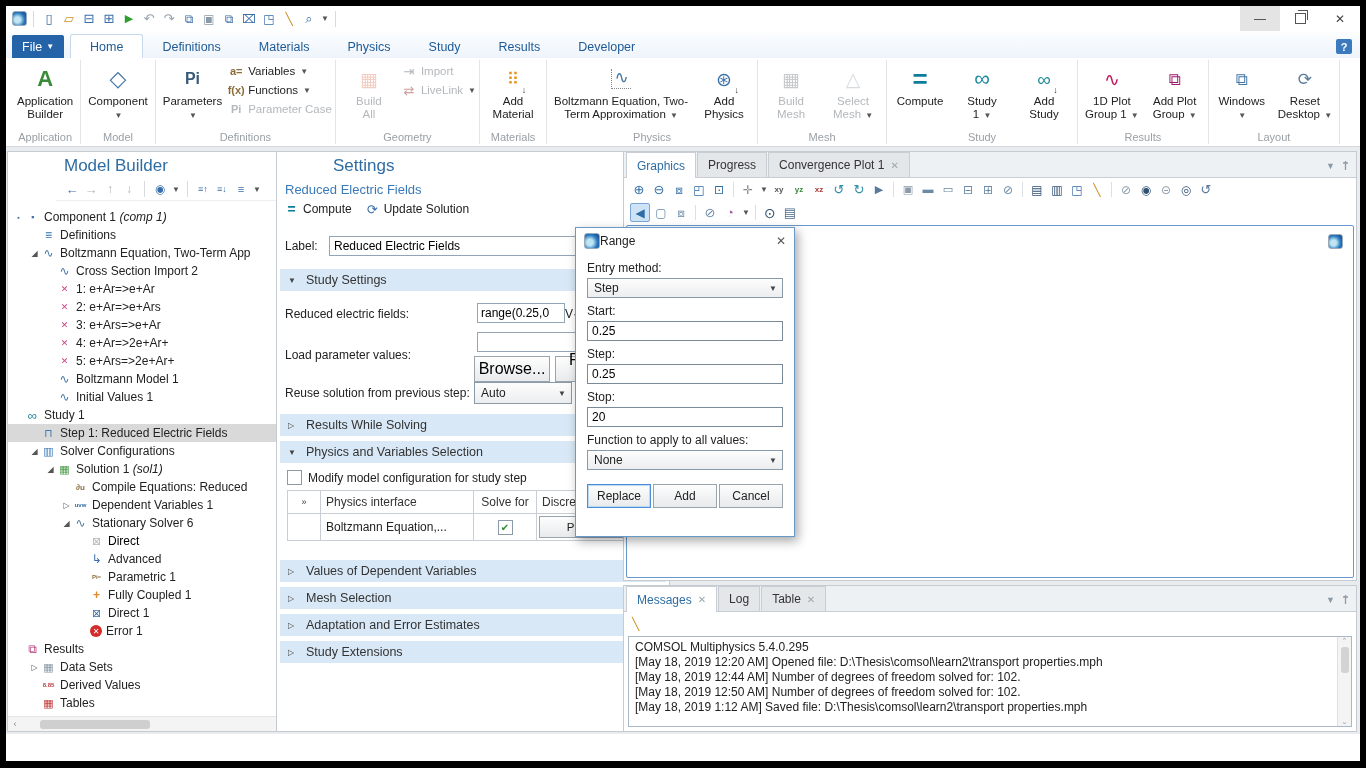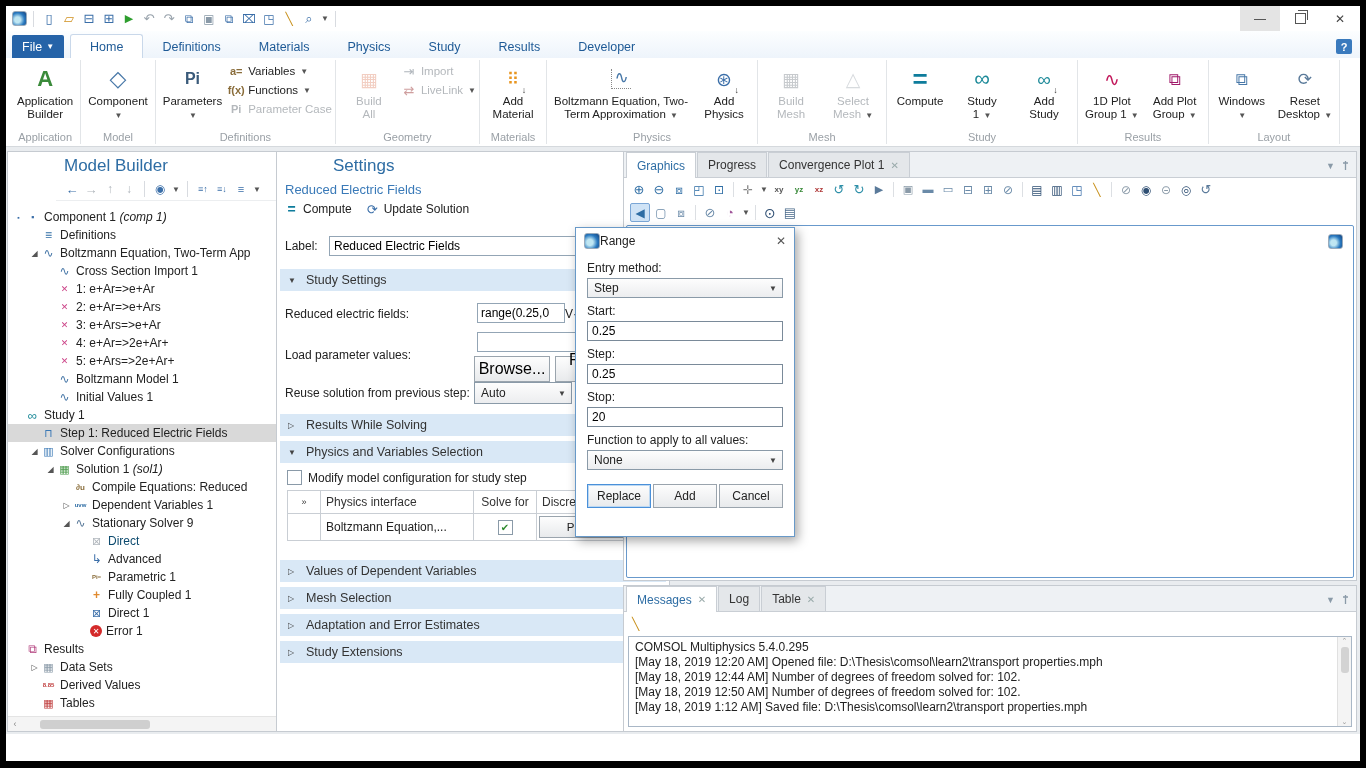--- a/index.html
+++ b/index.html
@@ -54,21 +54,21 @@
   .pctl{margin-left:auto;display:flex;gap:6px;color:#8a9aa8;font-size:9px;align-items:center;}
   .pin{display:inline-block;}
 
   
   #model-builder{left:1px;top:4px;width:266px;bottom:2px;overflow:hidden;}
   .mbtools{height:22px;display:flex;align-items:center;gap:3px;padding-left:8px;border-bottom:1px solid #eceef0;}
   .mbtools .ico{width:16px;height:16px;font-size:12px;}
   .tree{position:absolute;left:0;top:52px;right:12px;bottom:15px;overflow:hidden;padding-top:4px;}
   .trow{height:18px;display:flex;align-items:center;white-space:nowrap;font-size:12px;}
   .trow.sel{background:#d9d9d9;}
-  .trow.dis .tlabel{color:#0c4a6e;}
+  .trow.dis .tlabel{color:#000000;}
   .texp{width:13px;font-size:8px;color:#555;text-align:center;flex:none;}
   .tico{width:15px;height:14px;flex:none;display:inline-flex;align-items:center;justify-content:center;margin-right:4px;}
   .tico.err{background:#d42a2a;border-radius:50%;color:#fff;width:12px;height:12px;font-size:8px;font-weight:bold;margin-left:1px;}
   .tlabel i{font-style:italic;}
   .vscroll{position:absolute;right:0;top:52px;bottom:15px;width:12px;background:#f4f4f4;display:flex;flex-direction:column;align-items:center;font-size:7px;color:#999;}
   .vthumb{width:8px;background:#d3d3d3;border-radius:3px;flex:1;margin:2px 0;}
   .hscroll{position:absolute;left:0;right:0;bottom:0;height:14px;background:#f4f4f4;border-top:1px solid #e4e4e4;display:flex;align-items:center;font-size:9px;color:#888;}
   .hthumb{height:9px;width:110px;background:#cfcfcf;border-radius:3px;margin-left:18px;}
   .harr{width:14px;text-align:center;}
 
@@ -463,21 +463,21 @@
             <span class="tlabel">Definitions</span>
           </div>
           <div class="trow" style="padding-left: 20px;">
             <span class="texp">◢</span>
             <span class="tico" style="color: rgb(72, 120, 168); font-size: 12px;">∿</span>
             <span class="tlabel">Boltzmann Equation, Two-Term App</span>
           </div>
           <div class="trow" style="padding-left: 36px;">
             <span class="texp"></span>
             <span class="tico" style="color: rgb(72, 120, 168); font-size: 12px;">∿</span>
-            <span class="tlabel">Cross Section Import 1</span>
+            <span class="tlabel">Cross Section Import 2</span>
           </div>
           <div class="trow" style="padding-left: 36px;">
             <span class="texp"></span>
             <span class="tico" style="color: rgb(204, 68, 136); font-size: 9px;">✕</span>
             <span class="tlabel">1: e+Ar=&gt;e+Ar</span>
           </div>
           <div class="trow" style="padding-left: 36px;">
             <span class="texp"></span>
             <span class="tico" style="color: rgb(204, 68, 136); font-size: 9px;">✕</span>
             <span class="tlabel">2: e+Ar=&gt;e+Ars</span>
@@ -533,21 +533,21 @@
             <span class="tlabel">Compile Equations: Reduced</span>
           </div>
           <div class="trow" style="padding-left: 52px;">
             <span class="texp">▷</span>
             <span class="tico" style="color: rgb(46, 109, 164); font-size: 6px; font-weight: 700;">uvw</span>
             <span class="tlabel">Dependent Variables 1</span>
           </div>
           <div class="trow" style="padding-left: 52px;">
             <span class="texp">◢</span>
             <span class="tico" style="color: rgb(90, 122, 154); font-size: 12px;">∿</span>
-            <span class="tlabel">Stationary Solver 9</span>
+            <span class="tlabel">Stationary Solver 6</span>
           </div>
           <div class="trow dis" style="padding-left: 68px;">
             <span class="texp"></span>
             <span class="tico" style="color: rgb(176, 182, 188); font-size: 11px;">⊠</span>
             <span class="tlabel">Direct</span>
           </div>
           <div class="trow" style="padding-left: 68px;">
             <span class="texp"></span>
             <span class="tico" style="color: rgb(58, 110, 168); font-size: 12px;">↳</span>
             <span class="tlabel">Advanced</span>

